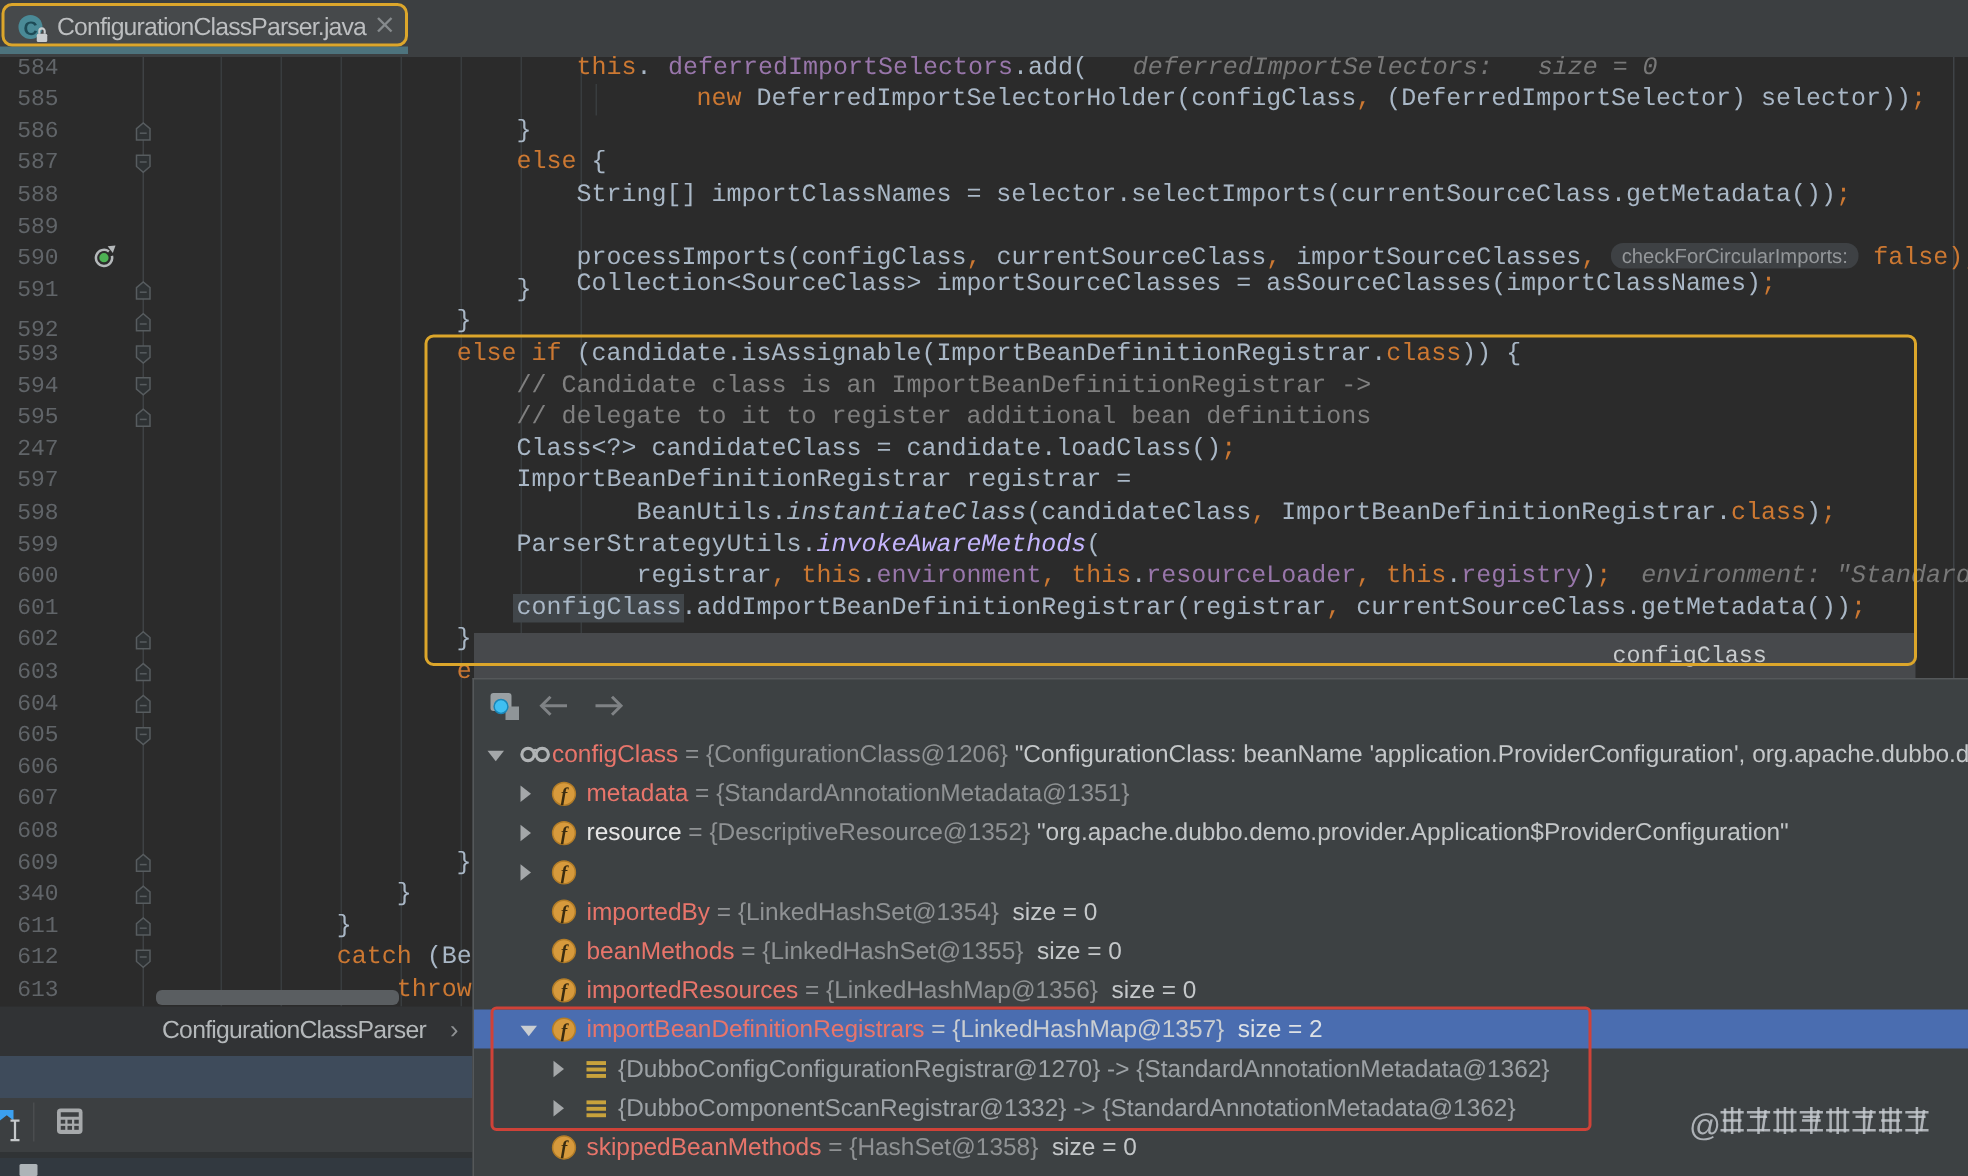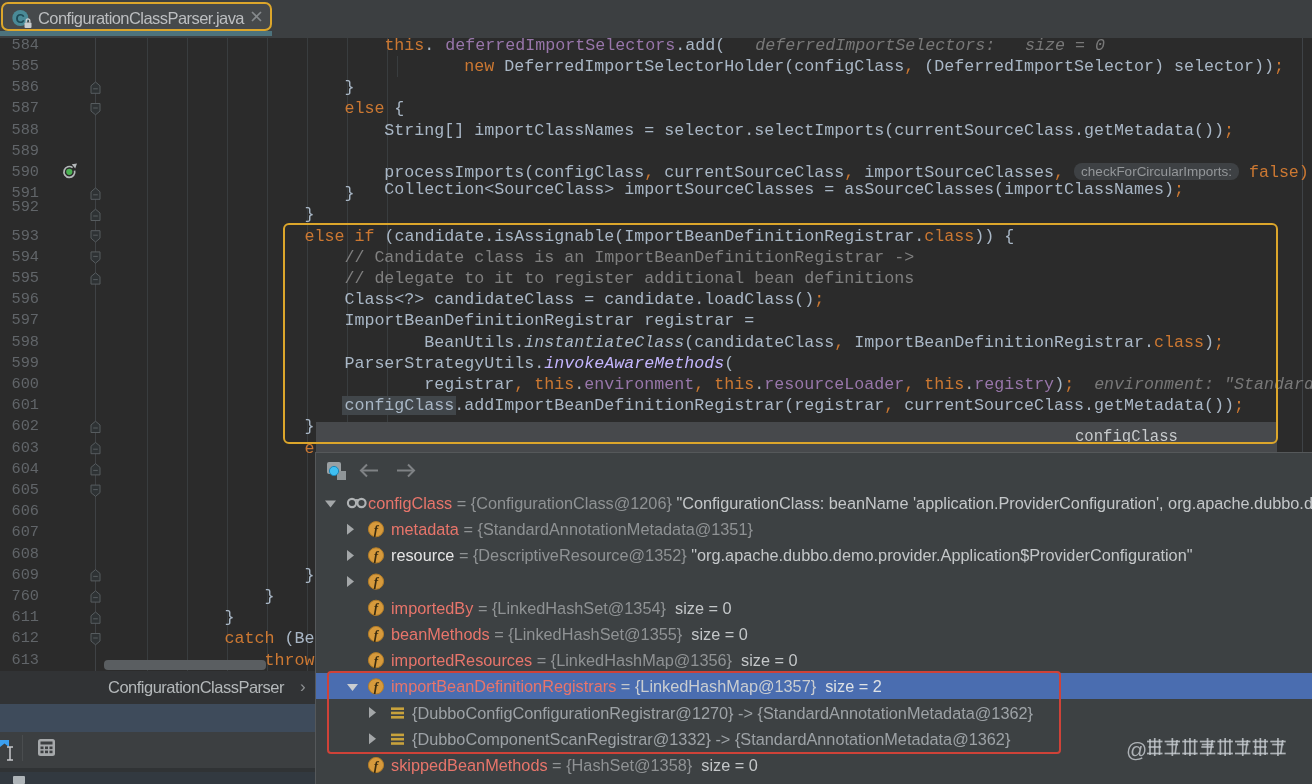--- a/index.html
+++ b/index.html
@@ -38,39 +38,39 @@
 <div style="position:absolute;left:95px;top:38px;width:1px;height:633px;background:#3f4245;"></div>
 <div style="position:absolute;left:1302px;top:38px;width:1px;height:414px;background:#3f4347;"></div>
 <div class="gn" style="top:34.8px;">584</div>
     <div class="gn" style="top:56.0px;">585</div>
     <div class="gn" style="top:77.2px;">586</div>
     <div class="gn" style="top:98.4px;">587</div>
     <div class="gn" style="top:119.6px;">588</div>
     <div class="gn" style="top:140.8px;">589</div>
     <div class="gn" style="top:162.0px;">590</div>
     <div class="gn" style="top:183.2px;">591</div>
-    <div class="gn" style="top:197px;">592</div>
+    <div class="gn" style="top:210px;">592</div>
     <div class="gn" style="top:225.6px;">593</div>
     <div class="gn" style="top:246.8px;">594</div>
     <div class="gn" style="top:268.0px;">595</div>
-    <div class="gn" style="top:289.2px;">596</div>
+    <div class="gn" style="top:289.2px;">247</div>
     <div class="gn" style="top:310.4px;">597</div>
     <div class="gn" style="top:331.6px;">598</div>
     <div class="gn" style="top:352.8px;">599</div>
     <div class="gn" style="top:374.0px;">600</div>
     <div class="gn" style="top:395.2px;">601</div>
     <div class="gn" style="top:416.4px;">602</div>
     <div class="gn" style="top:437.6px;">603</div>
     <div class="gn" style="top:458.8px;">604</div>
     <div class="gn" style="top:480.0px;">605</div>
     <div class="gn" style="top:501.2px;">606</div>
     <div class="gn" style="top:522.4px;">607</div>
     <div class="gn" style="top:543.6px;">608</div>
     <div class="gn" style="top:564.8px;">609</div>
-    <div class="gn" style="top:586.0px;">760</div>
+    <div class="gn" style="top:586.0px;">340</div>
     <div class="gn" style="top:607.2px;">611</div>
     <div class="gn" style="top:628.4px;">612</div>
     <div class="gn" style="top:649.6px;">613</div>
 <div class="cl" style="top:34.8px;">                            <span style="color:#cc7832;">this</span>.<span style="color:#9876aa;margin-left:11px;">deferredImportSelectors</span>.add(   <span style="color:#787878;font-style:italic;">deferredImportSelectors:   size = 0</span></div>
     <div class="cl" style="top:56.0px;">                                    <span style="color:#cc7832;">new</span> DeferredImportSelectorHolder(configClass<span style="color:#cc7832;">,</span> (DeferredImportSelector) selector))<span style="color:#cc7832;">;</span></div>
     <div class="cl" style="top:77.2px;">                        }</div>
     <div class="cl" style="top:98.4px;">                        <span style="color:#cc7832;">else</span> {</div>
     <div class="cl" style="top:119.6px;">                            String[] importClassNames = selector.selectImports(currentSourceClass.getMetadata())<span style="color:#cc7832;">;</span></div>
     <div class="cl" style="top:143px;margin-top:36px;">                            Collection&lt;SourceClass&gt; importSourceClasses = asSourceClasses(importClassNames)<span style="color:#cc7832;">;</span></div>
     <div class="cl" style="top:162.0px;">                            processImports(configClass<span style="color:#cc7832;">,</span> currentSourceClass<span style="color:#cc7832;">,</span> importSourceClasses<span style="color:#cc7832;">,</span> <span style="display:inline-block;background:#3e4144;border-radius:8px;color:#94979a;font-family:'Liberation Sans',sans-serif;font-size:13.5px;line-height:17px;padding:0 7px;vertical-align:1px;">checkForCircularImports:</span> <span style="color:#cc7832;">false)</span><span style="color:#cc7832;">;</span></div>

